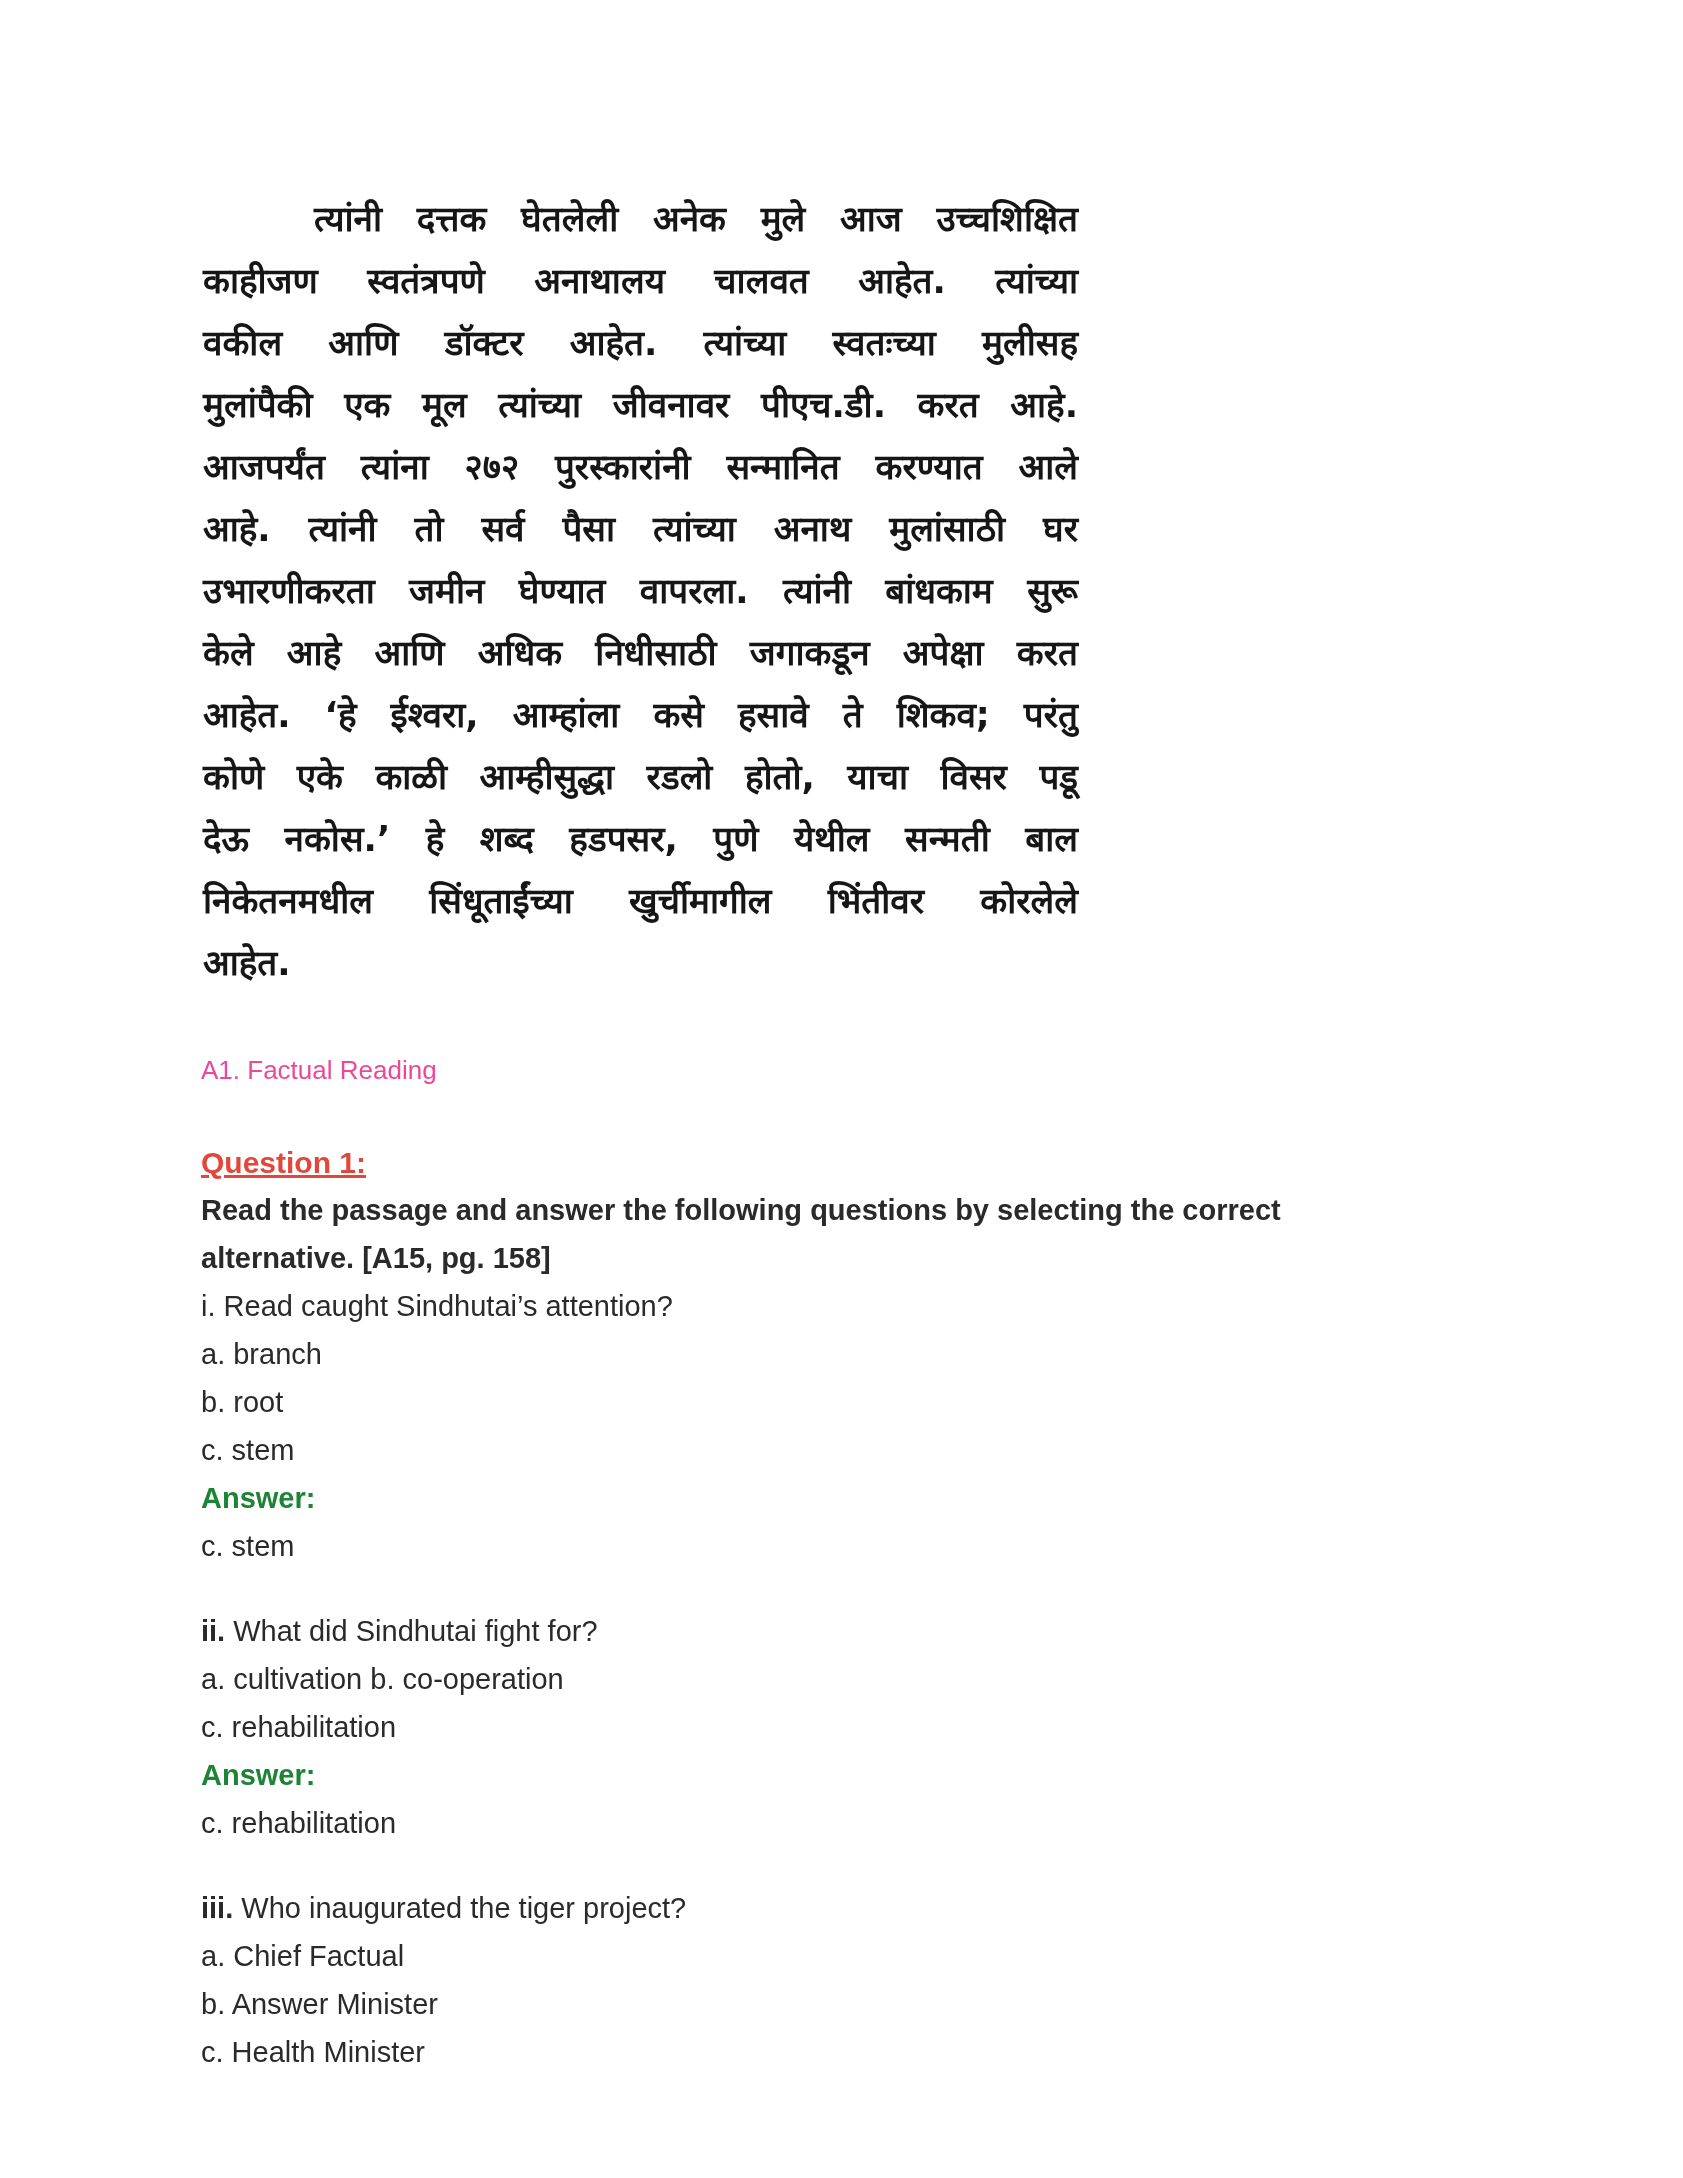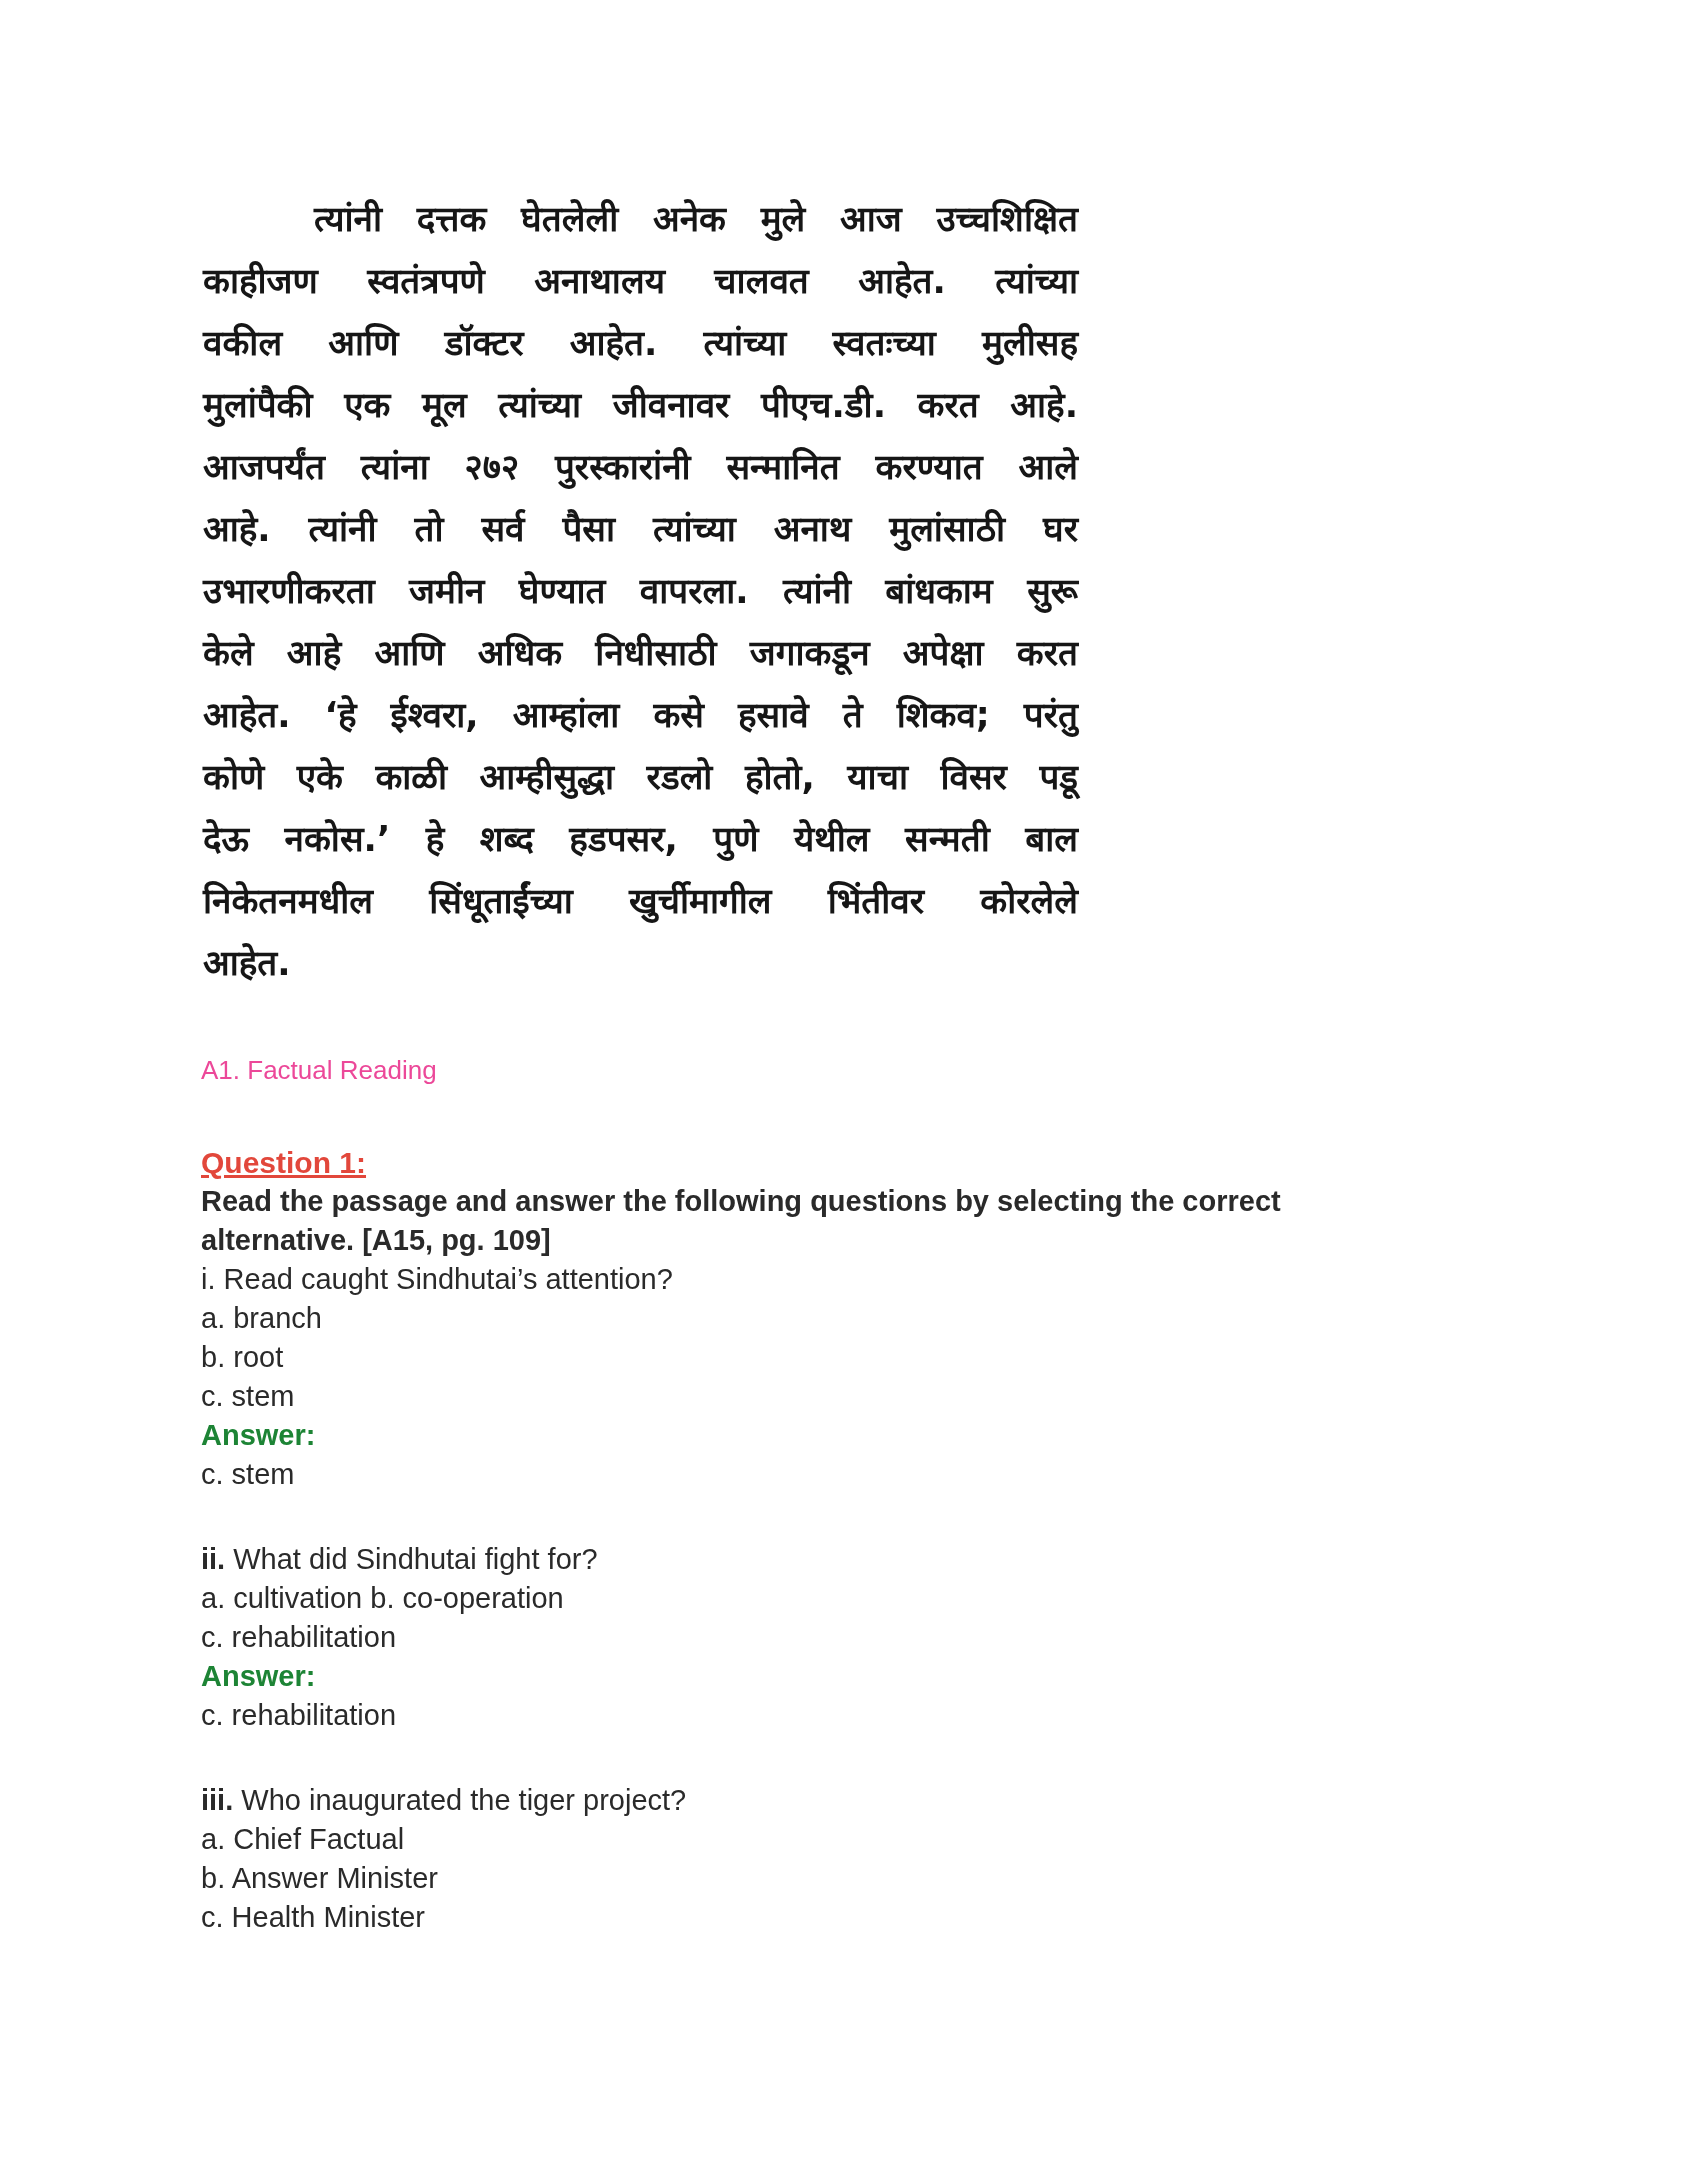--- a/index.html
+++ b/index.html
@@ -33,21 +33,21 @@
   
   .content {
     position: absolute;
     left: 201px;
     top: 1051px;
     width: 1307px;
     font-family: "Liberation Sans", sans-serif;
     font-size: 29px;
     color: #2a2a2a;
   }
-  .line { line-height: 39px; }
+  .line { line-height: 39px; margin-top: 9px; }
   .h-blue {
     color: #ec4899;
     font-weight: 400;
     font-size: 26px;
     line-height: 39px;
   }
   .h-red {
     color: #e2473b;
     font-weight: 700;
     font-size: 30px;
@@ -80,21 +80,21 @@
     <div class="pline last">आहेत.</div>
   </div>
 
   <div class="content">
 
     <div class="h-blue">A1. Factual Reading</div>
 
     <div class="h-red">Question 1:</div>
 
     <div class="line bold">Read the passage and answer the following questions by selecting the correct</div>
-    <div class="line bold">alternative. [A15, pg. 109]</div>
+    <div class="line bold">alternative. [A15, pg. 158]</div>
 
     <div>
       <div class="line">i. Read caught Sindhutai’s attention?</div>
       <div class="line">a. branch</div>
       <div class="line">b. root</div>
       <div class="line">c. stem</div>
       <div class="line green">Answer:</div>
       <div class="line">c. stem</div>
     </div>
 

